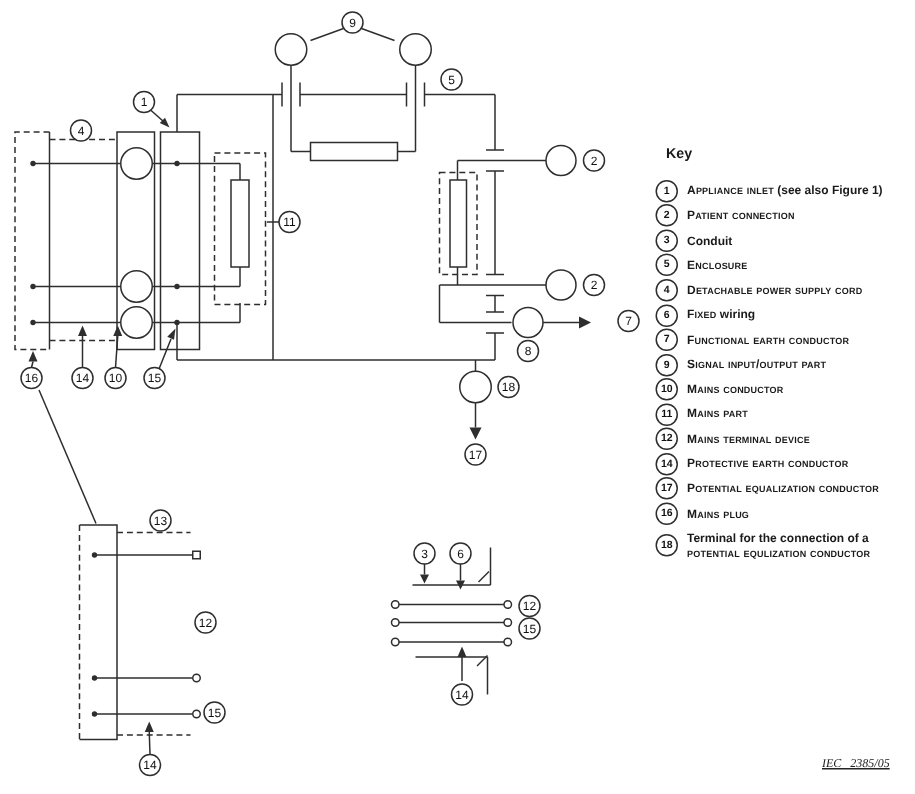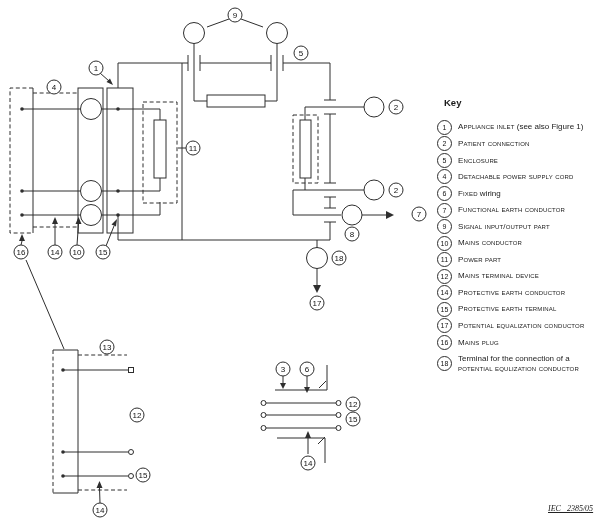--- a/index.html
+++ b/index.html
@@ -9,21 +9,21 @@
   .ln{stroke:#2e2e2e;stroke-width:1;fill:none;}
   .dash{stroke-dasharray:4 2.6;}
   .dot{fill:#2e2e2e;stroke:none;}
   .term{fill:#fff;stroke:#2e2e2e;stroke-width:1;}
   .arr{fill:#2e2e2e;stroke:none;}
   .bub circle{fill:#fff;stroke:#2e2e2e;stroke-width:1;}
   .bub text{font:8px "Liberation Sans",sans-serif;fill:#111;text-anchor:middle;}
   
   #key-panel{position:absolute;left:437px;top:97px;width:172px;color:#1a1a1a;}
   #key-title{font-size:9.5px;font-weight:bold;margin:0 0 11px 7px;}
-  .key-row{display:flex;align-items:center;height:16.55px;}
+  .key-row{display:flex;align-items:center;height:16.55px;font-weight:bold;}
   .key-row.tall{height:26px;}
   .knum{flex:0 0 13px;width:13px;height:13px;border:1px solid #2e2e2e;border-radius:50%;
         font-size:7px;line-height:13px;text-align:center;margin-right:6px;color:#111;}
   .ktext{font-size:8px;line-height:1.2;white-space:nowrap;}
   .key-row.tall .ktext{white-space:normal;}
   .sc{font-variant:small-caps;letter-spacing:.15px;}
   #fig-ref{position:absolute;left:548px;top:504px;font-family:"Liberation Serif",serif;
            font-style:italic;font-size:8px;color:#222;white-space:pre;text-decoration:underline;}
 </style>
 </head>
@@ -289,20 +289,24 @@
     <div>
         <div class="key-row">
           <span class="knum">1</span>
           <span class="ktext"><span class="sc">Appliance inlet</span> (see also Figure 1)</span>
         </div>
         <div class="key-row">
           <span class="knum">2</span>
           <span class="ktext"><span class="sc">Patient connection</span></span>
         </div>
         <div class="key-row">
+          <span class="knum">3</span>
+          <span class="ktext">Conduit</span>
+        </div>
+        <div class="key-row">
           <span class="knum">5</span>
           <span class="ktext"><span class="sc">Enclosure</span></span>
         </div>
         <div class="key-row">
           <span class="knum">4</span>
           <span class="ktext"><span class="sc">Detachable power supply cord</span></span>
         </div>
         <div class="key-row">
           <span class="knum">6</span>
           <span class="ktext"><span class="sc">Fixed</span> wiring</span>
@@ -314,33 +318,29 @@
         <div class="key-row">
           <span class="knum">9</span>
           <span class="ktext"><span class="sc">Signal input/output part</span></span>
         </div>
         <div class="key-row">
           <span class="knum">10</span>
           <span class="ktext"><span class="sc">Mains conductor</span></span>
         </div>
         <div class="key-row">
           <span class="knum">11</span>
-          <span class="ktext"><span class="sc">Power part</span></span>
+          <span class="ktext"><span class="sc">Mains part</span></span>
         </div>
         <div class="key-row">
           <span class="knum">12</span>
           <span class="ktext"><span class="sc">Mains terminal device</span></span>
         </div>
         <div class="key-row">
           <span class="knum">14</span>
           <span class="ktext"><span class="sc">Protective earth conductor</span></span>
-        </div>
-        <div class="key-row">
-          <span class="knum">15</span>
-          <span class="ktext"><span class="sc">Protective earth terminal</span></span>
         </div>
         <div class="key-row">
           <span class="knum">17</span>
           <span class="ktext"><span class="sc">Potential equalization conductor</span></span>
         </div>
         <div class="key-row">
           <span class="knum">16</span>
           <span class="ktext"><span class="sc">Mains plug</span></span>
         </div>
         <div class="key-row tall">

